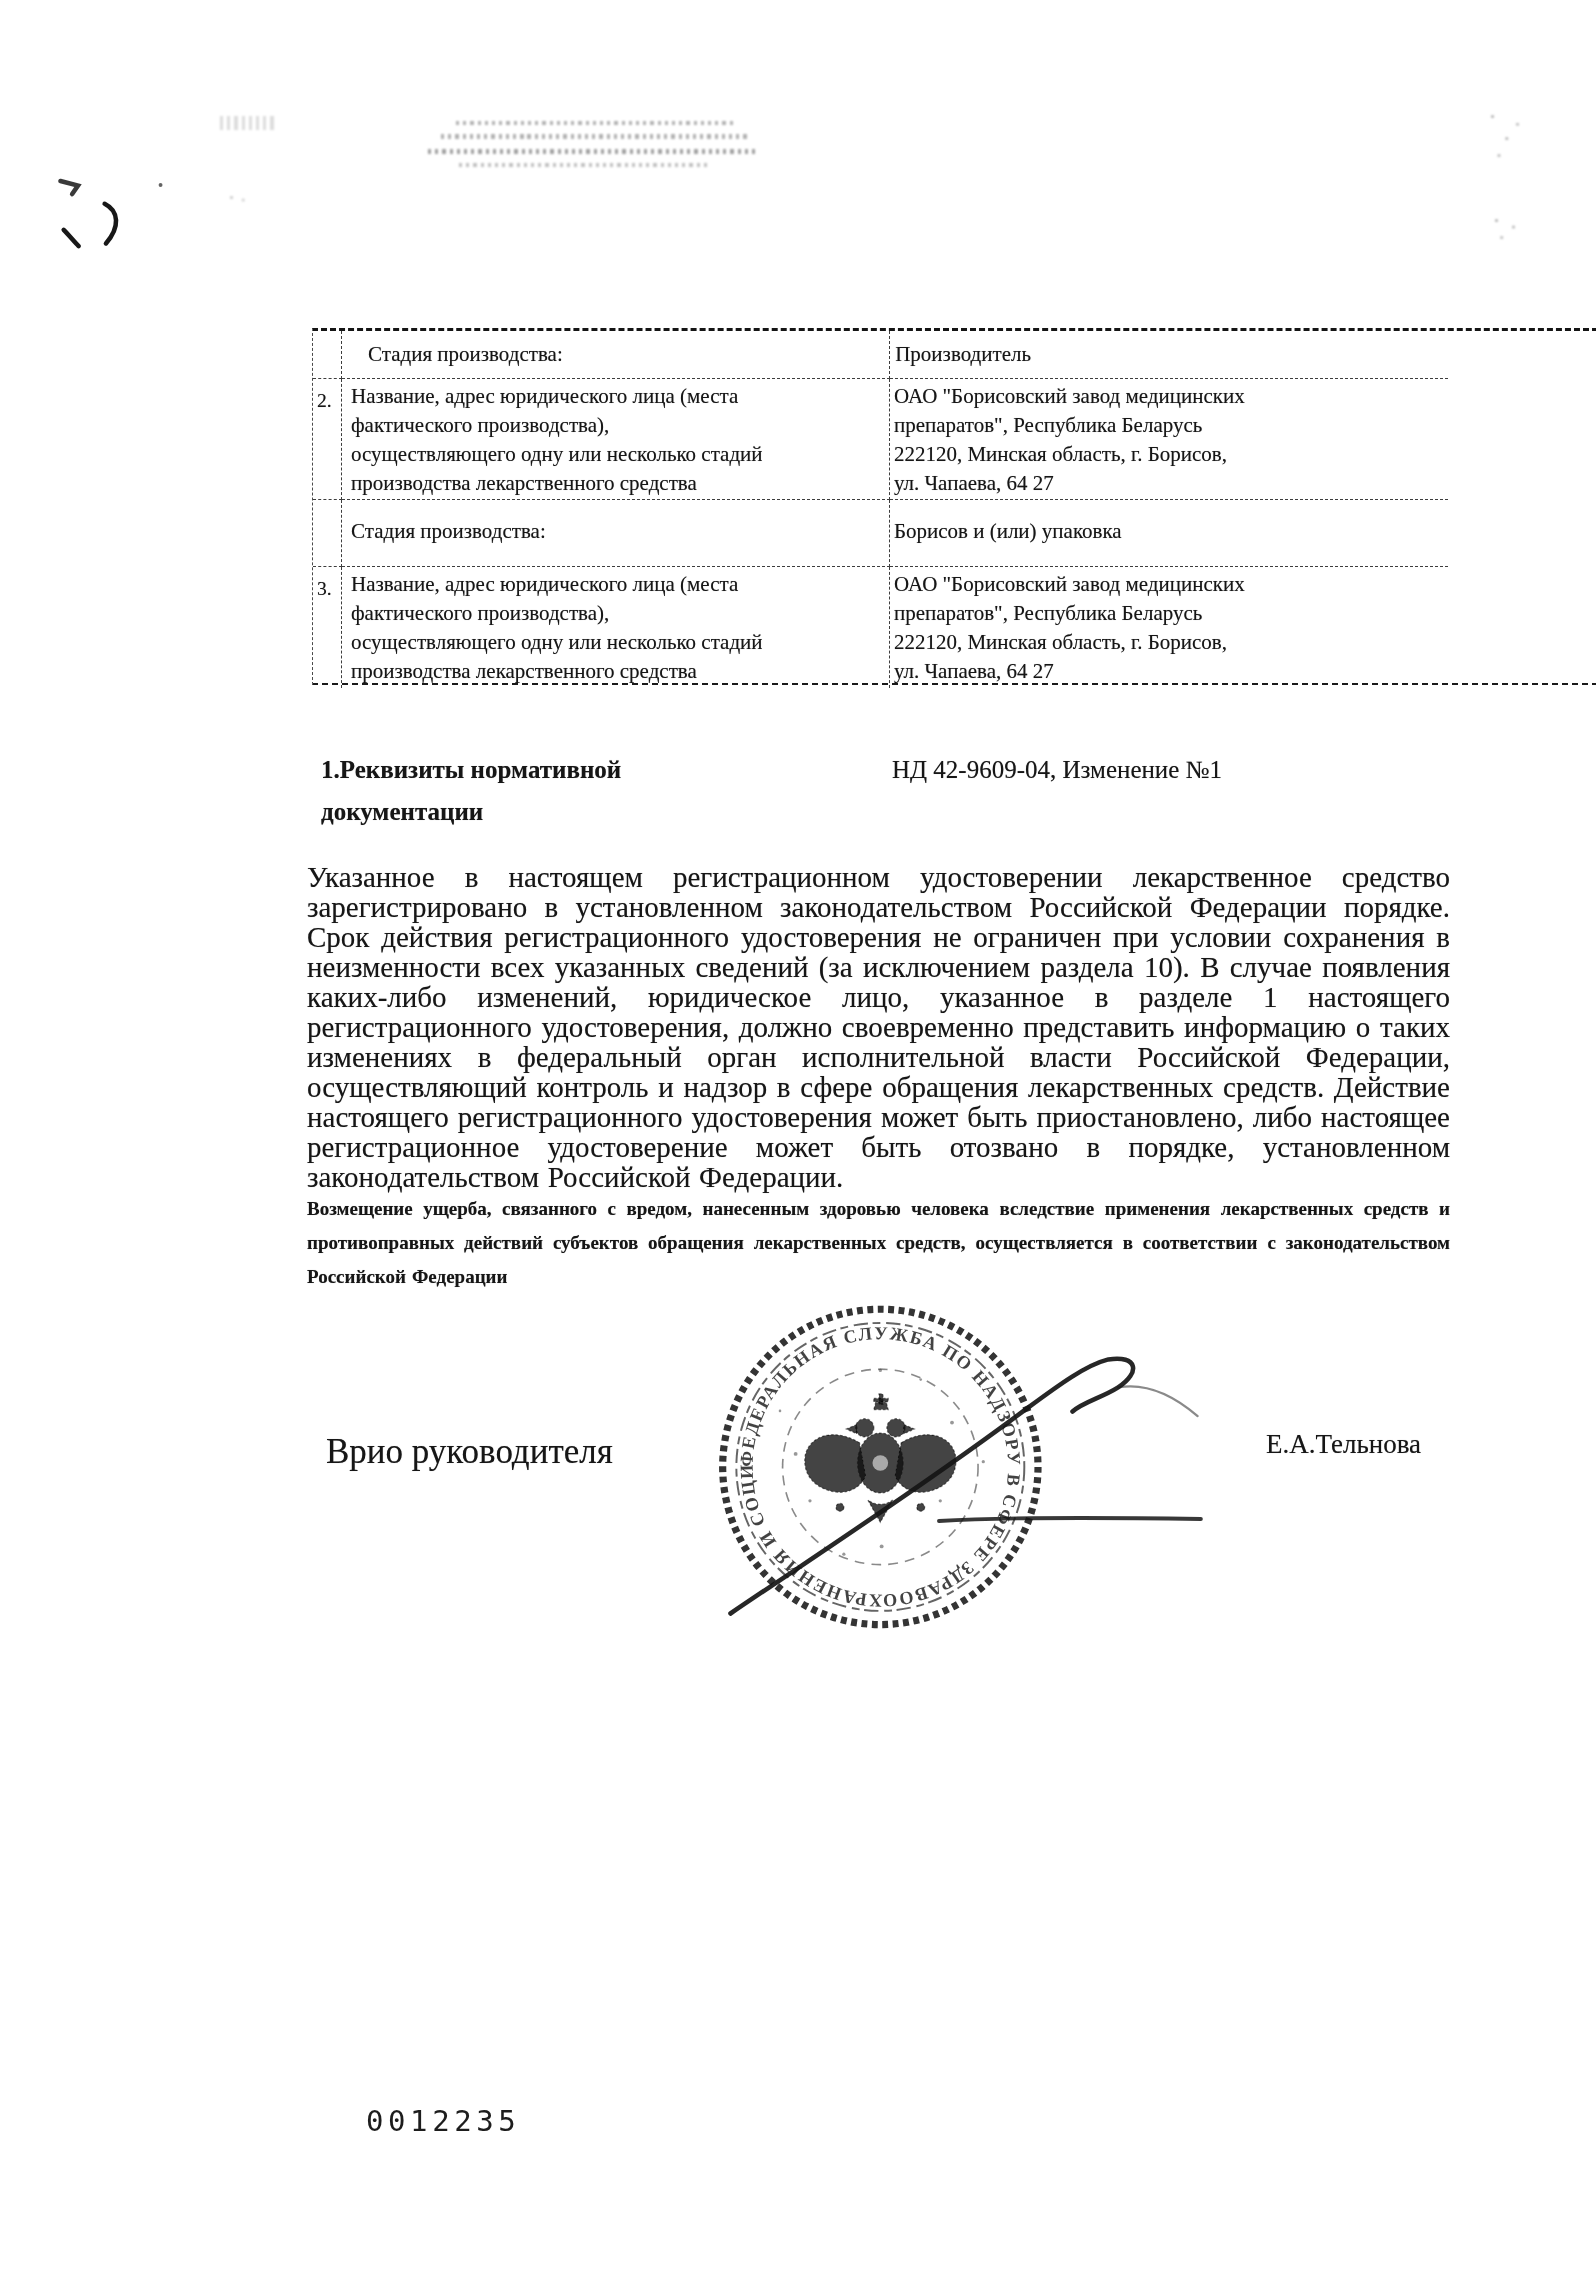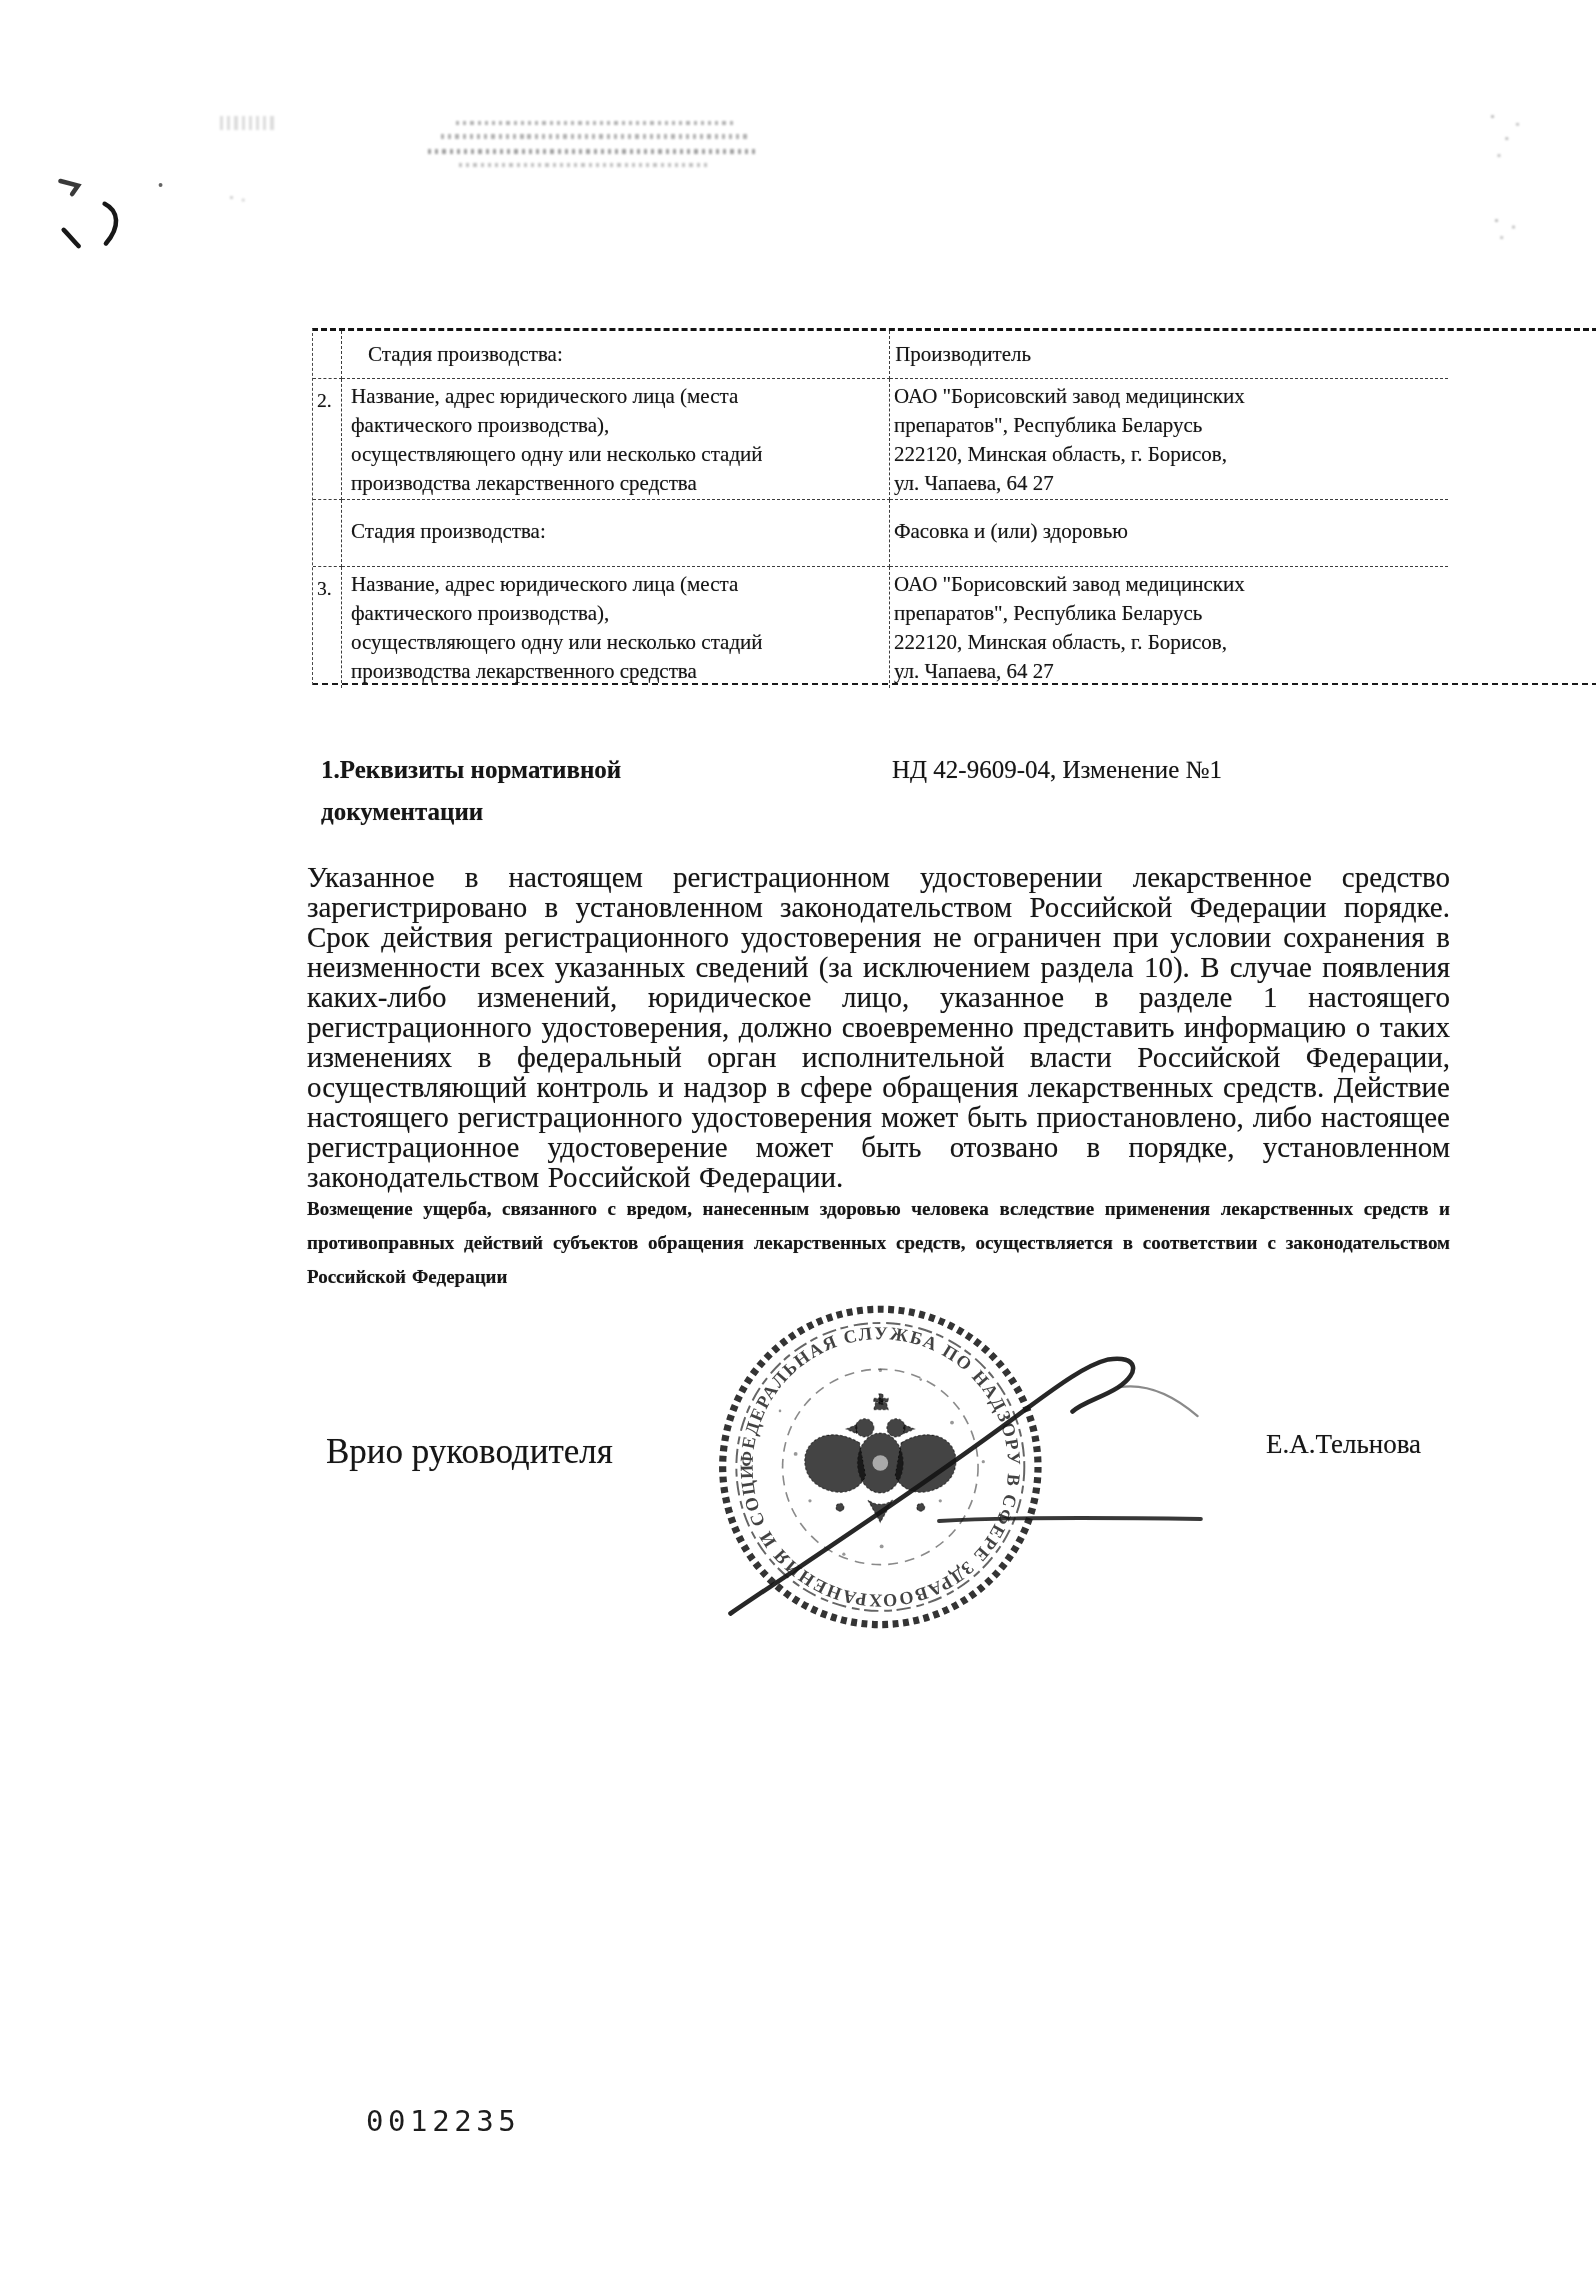--- a/index.html
+++ b/index.html
@@ -101,21 +101,21 @@
     </div>
     <div class="cell bb body-pad2">
       <span class="ln">ОАО "Борисовский завод медицинских</span>
       <span class="ln">препаратов", Республика Беларусь</span>
       <span class="ln">222120, Минская область, г. Борисов,</span>
       <span class="ln">ул. Чапаева, 64 27</span>
     </div>
 
     <div class="cell num br bb"></div>
     <div class="cell br bb stage-pad"><span>Стадия производства:</span></div>
-    <div class="cell bb stage-pad2"><span>Фасовка и (или) здоровью</span></div>
+    <div class="cell bb stage-pad2"><span>Борисов и (или) упаковка</span></div>
 
     <div class="cell num br"><span>3.</span></div>
     <div class="cell br body-pad">
       <span class="ln">Название, адрес юридического лица (места</span>
       <span class="ln">фактического производства),</span>
       <span class="ln">осуществляющего одну или несколько стадий</span>
       <span class="ln">производства лекарственного средства</span>
     </div>
     <div class="cell body-pad2">
       <span class="ln">ОАО "Борисовский завод медицинских</span>

